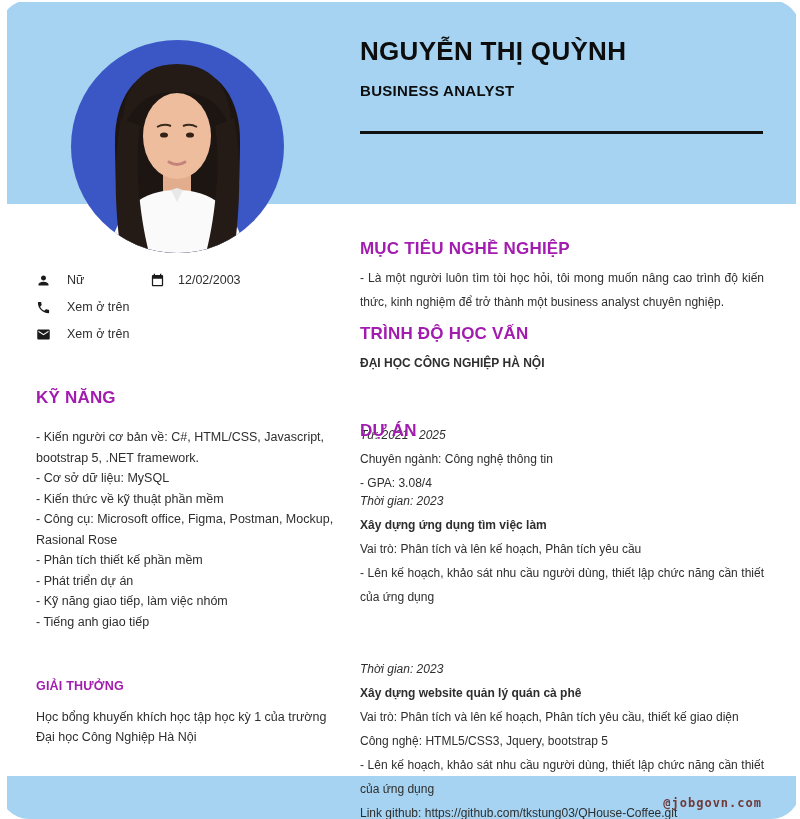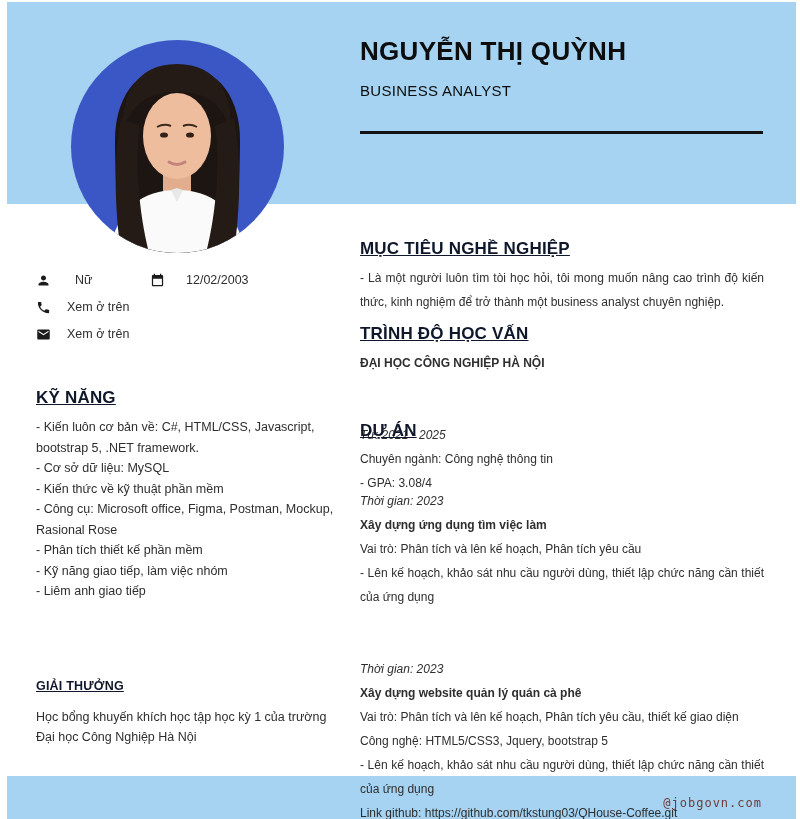--- a/index.html
+++ b/index.html
@@ -6,47 +6,47 @@
     --band:#a5d3f1;
     --photo-bg:#3b57c6;
     --ink:#161616;
     --body:#2e2e2e;
     --watermark:#703a3a;
   }
   *{margin:0;padding:0;box-sizing:border-box;}
   html,body{background:#ffffff;}
   .page{
     position:relative;width:800px;height:819px;background:#fff;overflow:hidden;
-    font-family:"Liberation Sans",sans-serif;color:var(--body);
+    font-family:"Liberation Sans",sans-serif;color:var(--body);border-radius:29px;
   }
   .band{position:absolute;left:7px;width:789px;background:var(--band);}
   .band.header{top:2px;height:202px;}
   .band.footer{top:776px;height:43px;}
   .photo{
     position:absolute;left:71px;top:40px;width:213px;height:213px;border-radius:50%;
     overflow:hidden;
   }
   .photo svg{display:block;width:100%;height:100%;}
   .name-block{position:absolute;left:360px;top:36px;width:410px;color:#0d0d0d;}
   .cv-name{font-size:26px;font-weight:700;letter-spacing:.3px;}
-  .cv-title{margin-top:15px;font-size:15px;font-weight:400;letter-spacing:.3px;}
+  .cv-title{margin-top:15px;font-size:15px;font-weight:700;letter-spacing:.3px;}
   .header-rule{position:absolute;left:360px;top:131px;width:403px;height:3px;background:var(--ink);}
 
   
   .contact{position:absolute;left:36px;top:272px;width:312px;font-size:12.5px;}
   .c-row{display:flex;align-items:center;margin-bottom:11px;min-height:16px;}
-  .c-pair{display:flex;align-items:center;gap:8px;}
+  .c-pair{display:flex;align-items:center;}
   .c-pair.first{width:114px;}
   .c-icon{width:15px;height:15px;flex:0 0 15px;margin-right:16px;display:inline-block;}
   .c-icon svg{display:block;width:15px;height:15px;fill:#1b1b1b;}
   .c-pair .c-icon.tight{margin-right:13px;}
 
-  .section-h{font-size:17px;font-weight:700;color:#0f172a;line-height:21px;letter-spacing:.2px;text-decoration:underline;}
+  .section-h{font-size:17px;font-weight:700;color:#a21caf;line-height:21px;letter-spacing:.2px;}
   .skills{position:absolute;left:36px;top:387px;width:303px;}
-  .skills .section-h{margin-bottom:9px;}
+  .skills .section-h{margin-bottom:19px;}
   .skill-item{font-size:12.5px;line-height:20.5px;}
   .awards{position:absolute;left:36px;top:676px;width:303px;}
   .awards .section-h{margin-bottom:10px;}
   .awards div{font-size:12.5px;line-height:20.5px;}
 
   
   .rsec{position:absolute;left:360px;width:404px;}
   .objective{top:238px;}
   .education{top:323px;}
   .projects{top:420px;}
@@ -54,20 +54,21 @@
   .rline{font-size:12px;line-height:24px;}
   .just{text-align:justify;}
   .it{font-style:italic;margin-top:48px;}
   .bd{font-weight:700;}
   .proj{margin-bottom:9px;}
 
   .watermark{
     position:absolute;right:38px;top:796px;
     font-family:"DejaVu Sans Mono",monospace;font-size:12px;letter-spacing:1px;
     color:var(--watermark);
+    font-weight:bold;
   }
 </style>
 </head>
 <body>
 
 <div class="page">
 
   <div class="band header"></div>
   <div class="band footer"></div>
 
@@ -128,27 +129,28 @@
         <svg viewBox="0 0 24 24">
             <path d="M20 4H4c-1.1 0-1.99.9-1.99 2L2 18c0 1.1.9 2 2 2h16c1.1 0 2-.9 2-2V6c0-1.1-.9-2-2-2zm0 4l-8 5-8-5V6l8 5 8-5v2z"></path>
           </svg>
       </span>
       <span>Xem ở trên</span>
     </div>
   </div>
 
   <div class="skills">
     <div class="section-h">KỸ NĂNG</div>
-    <div class="skill-item">- Kiến luôn cơ bản về: C#,  HTML/CSS, Javascript, bootstrap 5, .NET framework.</div>
+    <div class="skill-item">- Kiến người cơ bản về: C#,  HTML/CSS, Javascript, bootstrap 5, .NET framework.</div>
     <div class="skill-item">- Cơ sở dữ liệu: MySQL</div>
     <div class="skill-item">- Kiến thức về kỹ thuật phần mềm</div>
     <div class="skill-item">- Công cụ: Microsoft office, Figma, Postman, Mockup, Rasional Rose</div>
     <div class="skill-item">- Phân tích thiết kế phần mềm</div>
+    <div class="skill-item">- Phát triển dự án</div>
     <div class="skill-item">- Kỹ năng giao tiếp, làm việc nhóm</div>
-    <div class="skill-item">- Liêm anh giao tiếp</div>
+    <div class="skill-item">- Tiếng anh giao tiếp</div>
   </div>
 
   <div class="awards">
     <div class="section-h">GIẢI THƯỞNG</div>
     <div>Học bổng khuyến khích học tập học kỳ 1 của trường Đại học Công Nghiệp Hà Nội</div>
   </div>
 
   <div class="rsec objective">
     <div class="section-h">MỤC TIÊU NGHỀ NGHIỆP</div>
     <div class="rline just">- Là một người luôn tìm tòi học hỏi, tôi mong muốn nâng cao trình độ kiến thức, kinh nghiệm để trở thành một business analyst chuyên nghiệp.</div>

